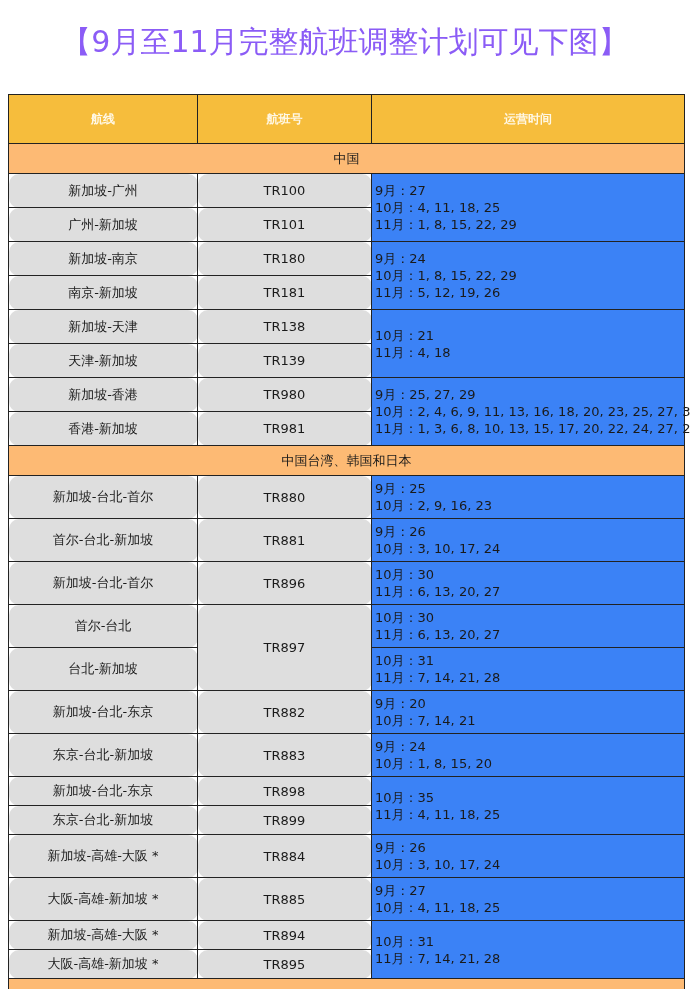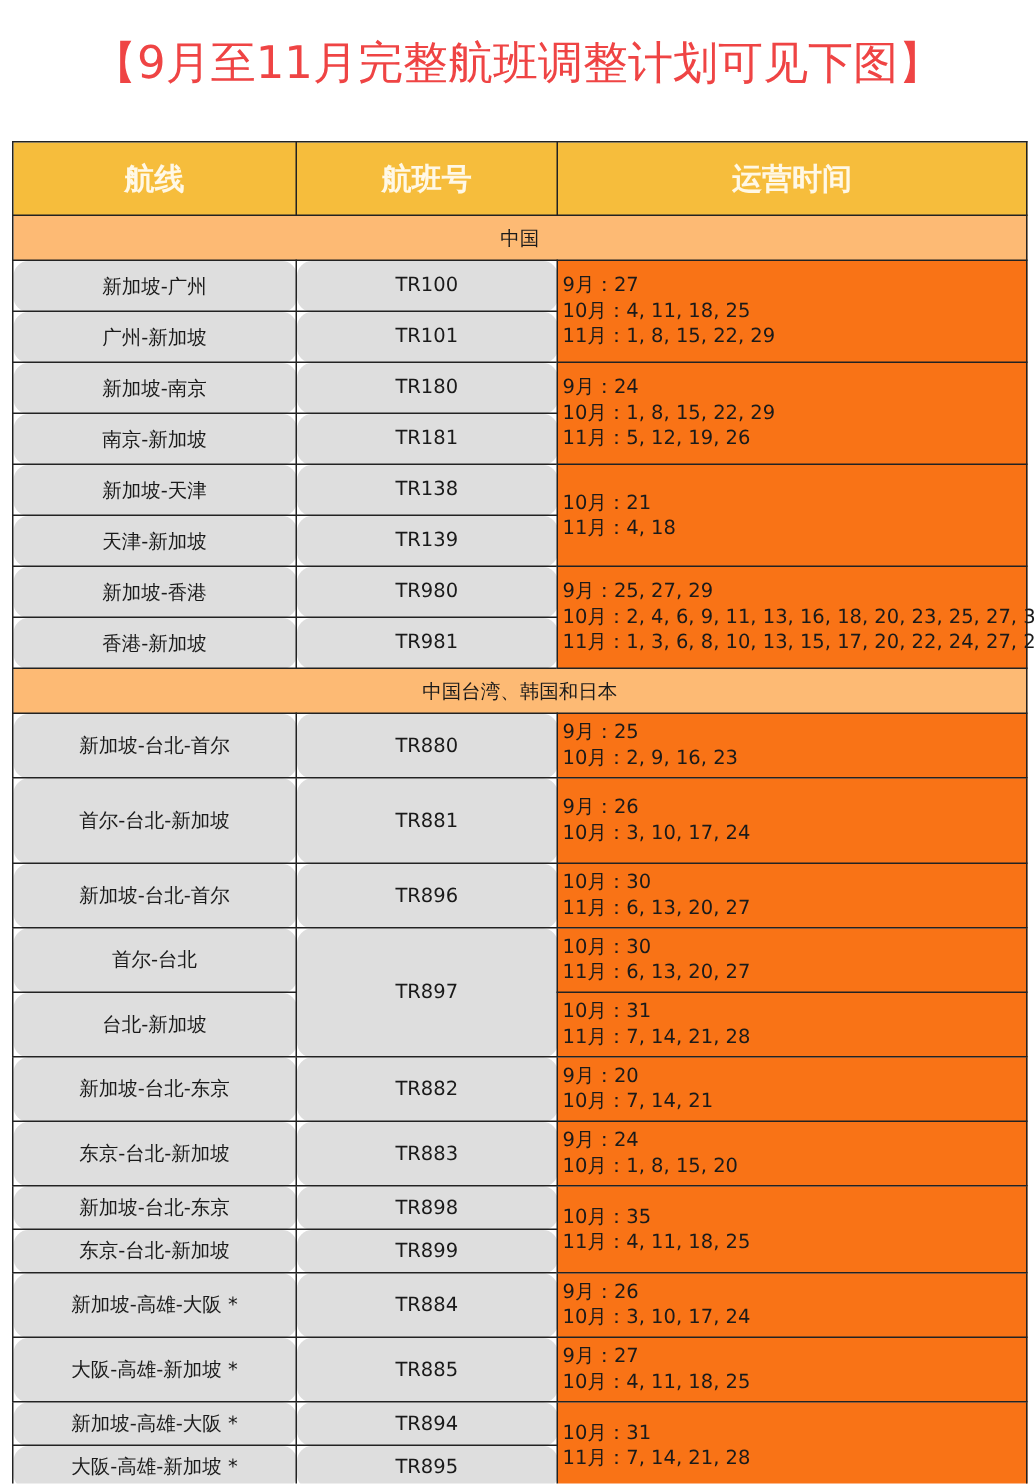--- a/index.html
+++ b/index.html
@@ -1,24 +1,24 @@
 <!DOCTYPE html>
 <html><head>
 <meta charset="utf-8">
 <style>
   html, body { margin: 0; padding: 0; background: #ffffff; }
   body { width: 690px; height: 989px; overflow: hidden; position: relative; font-family: "DejaVu Sans", "Liberation Sans", sans-serif; color: #1a1a1a; }
-  .title { position: absolute; top: 22px; left: 0; width: 690px; text-align: center; font-size: 30px; font-weight: normal; letter-spacing: 0px; color: #ef4444; }
+  .title { position: absolute; top: 22px; left: 0; width: 690px; text-align: center; font-size: 30px; font-weight: normal; letter-spacing: 0px; color: #8b5cf6; }
   table.sched { position: absolute; top: 94px; left: 8px; width: 676px; border-collapse: collapse; table-layout: fixed; }
   table.sched td, table.sched th { border: 1.5px solid #222; padding: 0; font-size: 13px; }
-  table.sched th { background: #f6bd3c; color: #fff8e6; height: 48px; font-size: 20px; font-weight: bold; }
+  table.sched th { background: #f6bd3c; color: #fff8e6; height: 48px; font-size: 12px; font-weight: bold; }
   col.c1 { width: 189px; } col.c2 { width: 174px; } col.c3 { width: 313px; }
   td.sec { background: #fdba74; text-align: center; height: 29px; font-size: 13px; }
   td.route, td.flight { background: #dedede; text-align: center; border-radius: 10px; }
-  td.times { background: #f97316; text-align: left; padding-left: 3px !important; vertical-align: middle; line-height: 17px; font-size: 12.5px; }
+  td.times { background: #3b82f6; text-align: left; padding-left: 3px !important; vertical-align: middle; line-height: 17px; font-size: 12.5px; }
   .ln { display: block; white-space: nowrap; }
 </style>
 </head>
 <body>
 
 <div class="title">【9月至11月完整航班调整计划可见下图】</div>
 
 <table class="sched">
   <colgroup>
       <col class="c1">
@@ -97,21 +97,21 @@
       </tr>
 
     <tr style="height:43px">
       <td class="route">新加坡-台北-首尔</td>
       <td class="flight">TR880</td>
       <td class="times">
         <span class="ln">9月：25</span>
         <span class="ln">10月：2, 9, 16, 23</span>
       </td>
     </tr>
-    <tr style="height:57px">
+    <tr style="height:43px">
       <td class="route">首尔-台北-新加坡</td>
       <td class="flight">TR881</td>
       <td class="times">
         <span class="ln">9月：26</span>
         <span class="ln">10月：3, 10, 17, 24</span>
       </td>
     </tr>
     <tr style="height:43px">
       <td class="route">新加坡-台北-首尔</td>
       <td class="flight">TR896</td>

